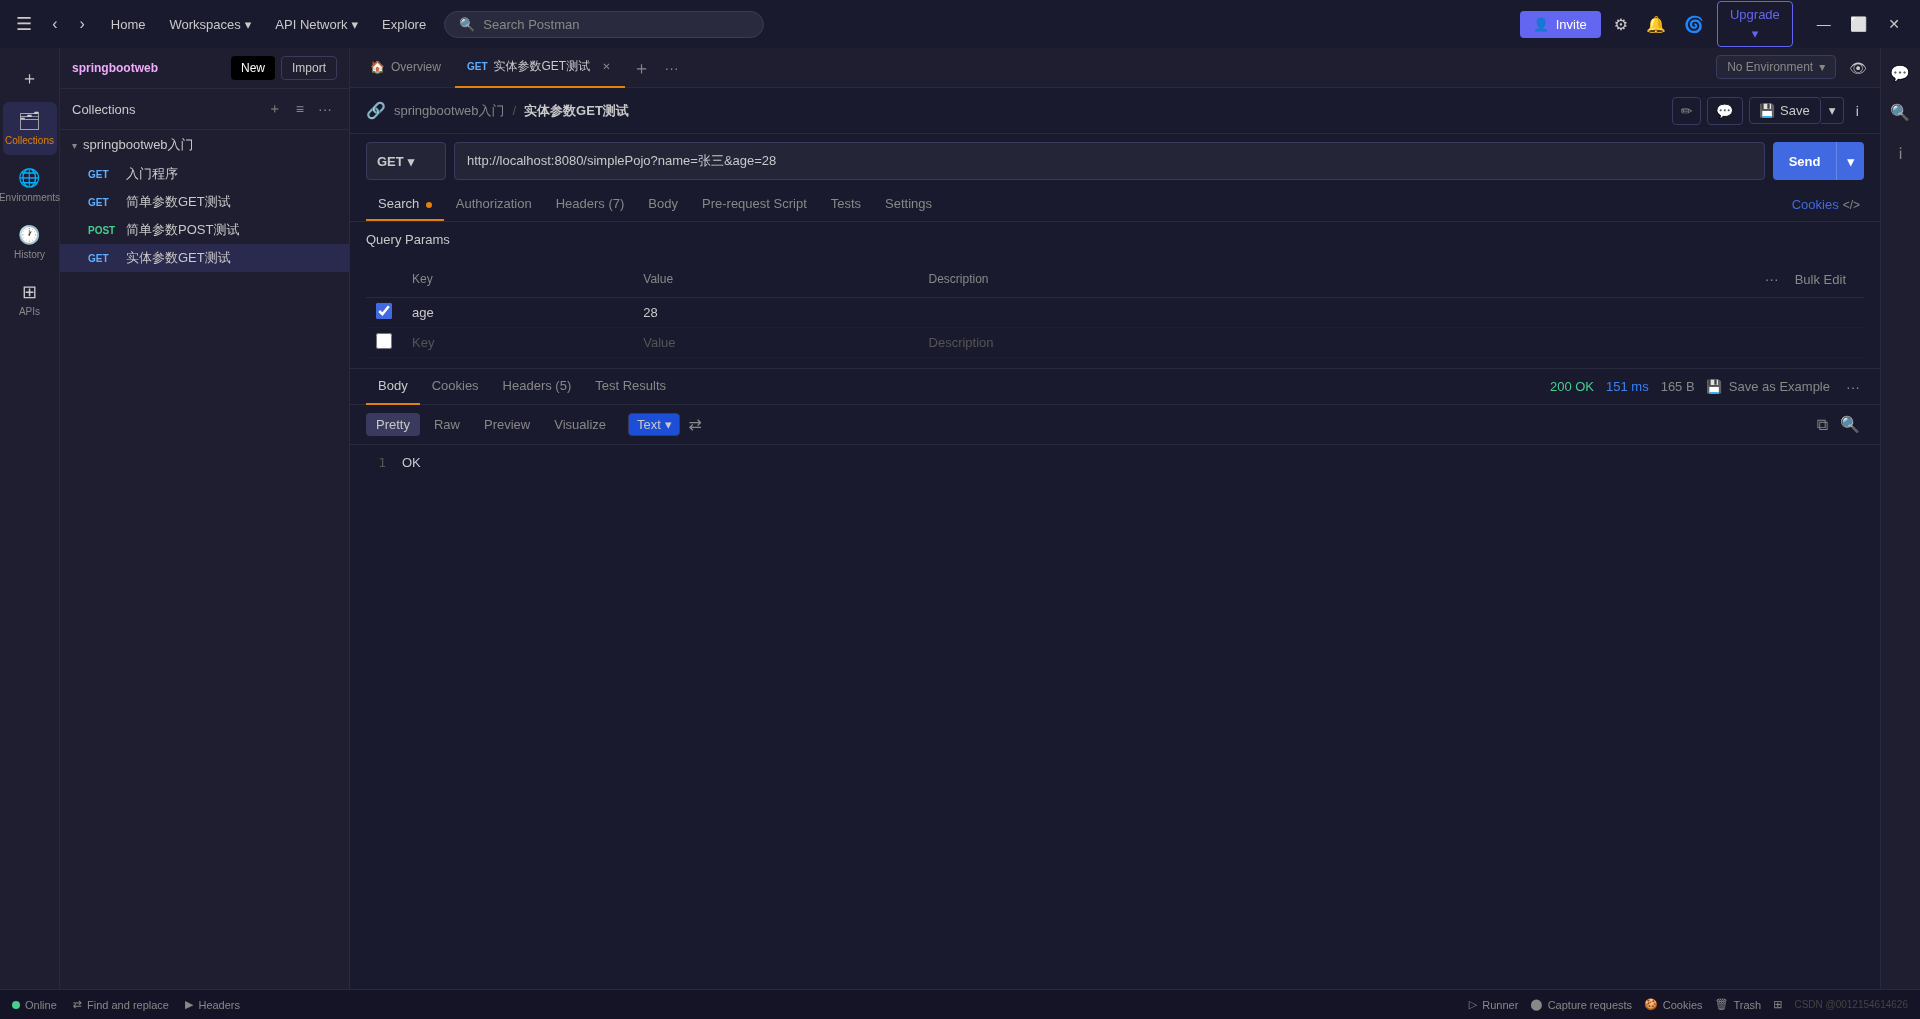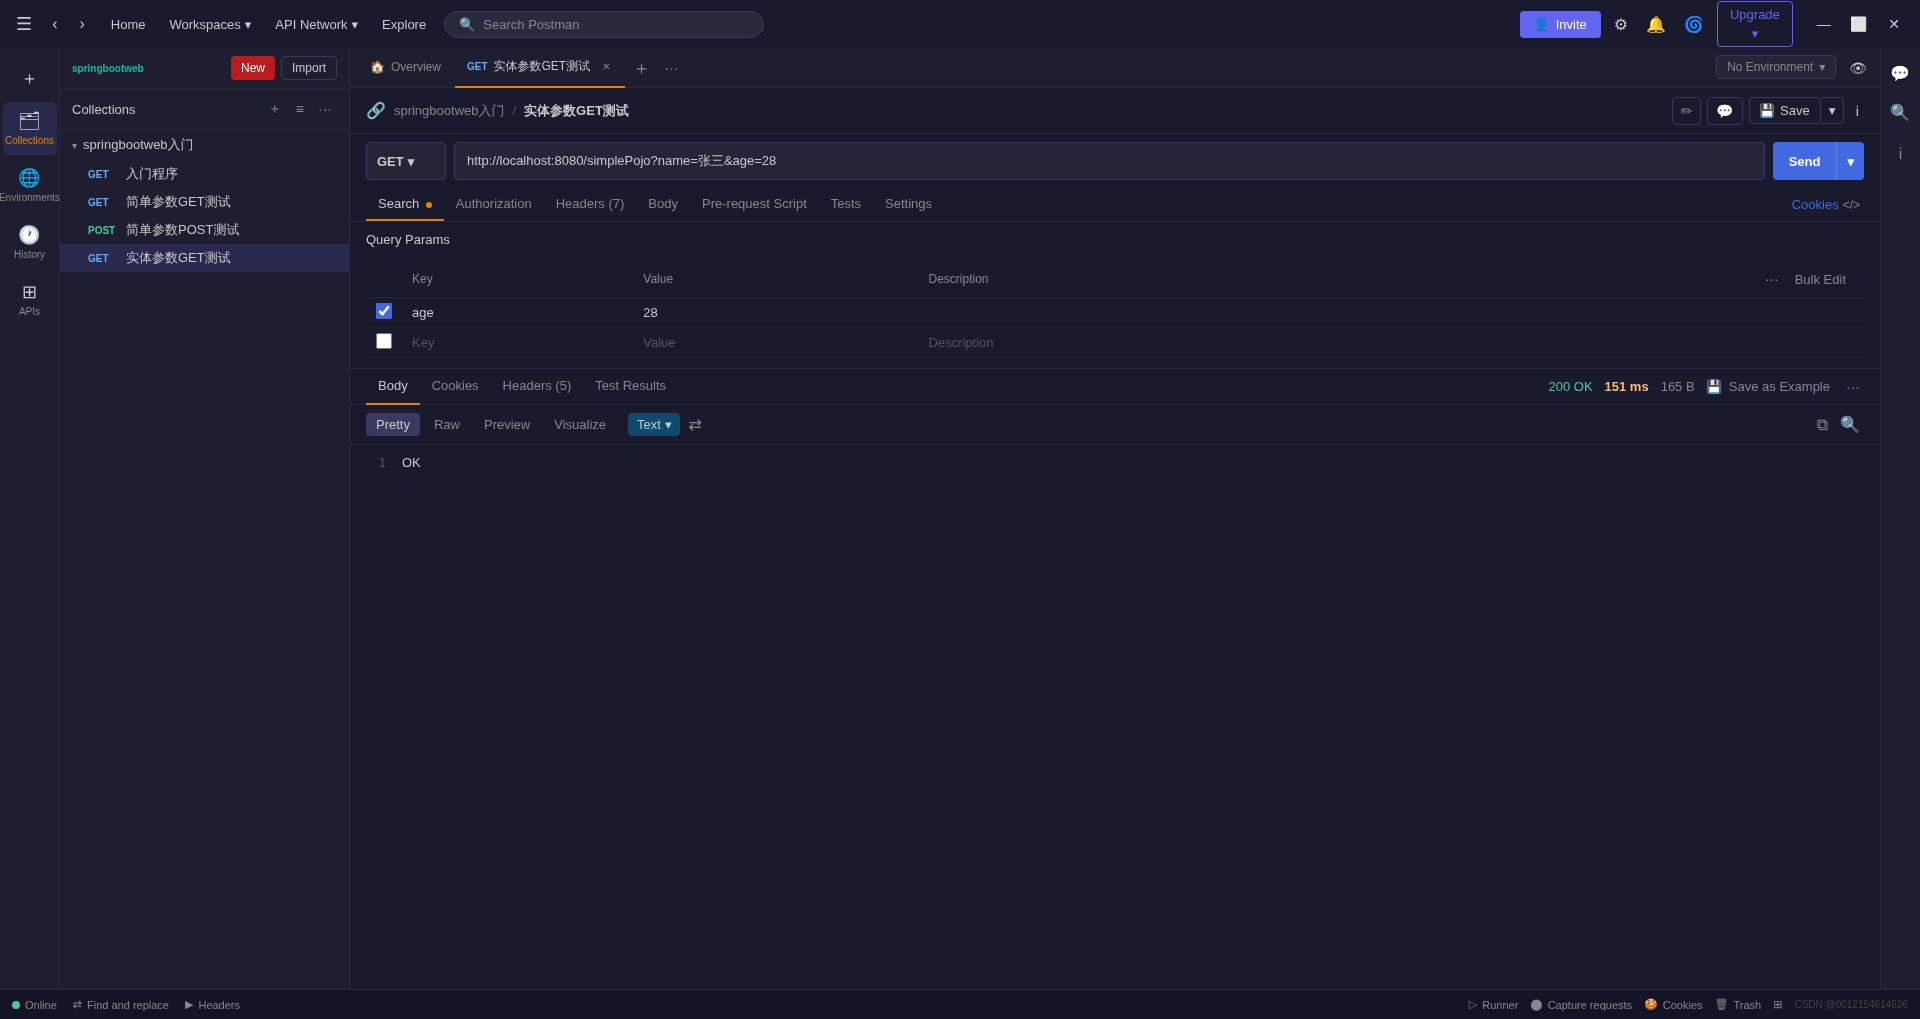--- a/index.html
+++ b/index.html
@@ -92,29 +92,29 @@
     .bulk-edit-btn { background: none; border: none; cursor: pointer; color: #888; font-size: 13px; padding: 4px 8px; }
     .more-btn-inline { background: none; border: none; cursor: pointer; color: #888; font-size: 14px; padding: 4px; }
 
     
     .response-area { flex: 1; border-top: 1px solid #2a2a3e; display: flex; flex-direction: column; overflow: hidden; }
     .resp-tabs-bar { display: flex; align-items: center; border-bottom: 1px solid #2a2a3e; padding: 0 16px; height: 36px; flex-shrink: 0; }
     .resp-tab { padding: 0 12px; height: 36px; cursor: pointer; color: #888; font-size: 13px; border-bottom: 2px solid transparent; display: flex; align-items: center; }
     .resp-tab.active { color: #c9c9c9; border-bottom: 2px solid #e0820d; }
     .resp-status { margin-left: auto; display: flex; align-items: center; gap: 12px; font-size: 13px; }
     .status-ok { color: #49cc90; font-weight: 400; }
-    .status-time { color: #fdba74; font-weight: bold; }
+    .status-time { color: #3b82f6; }
     .status-size { color: #888; }
     .save-example-btn { display: flex; align-items: center; gap: 6px; background: none; border: none; cursor: pointer; color: #888; font-size: 13px; }
     .resp-more-btn { background: none; border: none; cursor: pointer; color: #888; font-size: 14px; padding: 0 4px; }
 
     .resp-format-bar { display: flex; align-items: center; padding: 6px 16px; gap: 4px; flex-shrink: 0; border-bottom: 1px solid #2a2a3e; }
     .format-tab { padding: 4px 10px; cursor: pointer; color: #888; font-size: 13px; border-radius: 4px; border: none; background: none; }
     .format-tab.active { background: #3a3a5e; color: #c9c9c9; border-radius: 4px; }
-    .format-select { display: flex; align-items: center; gap: 4px; background: #0c4a6e; border: 1px solid #3a3a5e; border-radius: 4px; padding: 3px 8px; cursor: pointer; color: #c9c9c9; font-size: 13px; margin-left: 8px; }
+    .format-select { display: flex; align-items: center; gap: 4px; background: #1d4ed8; border: 1px solid #3a3a5e; border-radius: 4px; padding: 3px 8px; cursor: pointer; color: #c9c9c9; font-size: 13px; margin-left: 8px; }
     .format-icon-btn { background: none; border: none; cursor: pointer; color: #888; font-size: 16px; padding: 4px; border-radius: 4px; }
     .resp-body-actions { margin-left: auto; display: flex; gap: 4px; }
 
     .resp-body { flex: 1; overflow: auto; padding: 8px 16px; position: relative; }
     .line-number { color: #555; font-size: 13px; margin-right: 16px; user-select: none; display: inline-block; min-width: 20px; text-align: right; font-family: monospace; }
     .resp-line { display: flex; align-items: flex-start; font-family: monospace; font-size: 13px; line-height: 1.6; }
     .resp-code { color: #c9c9c9; }
 
     
     .right-sidebar { width: 40px; background: #1e1e30; border-left: 1px solid #2a2a3e; display: flex; flex-direction: column; align-items: center; padding: 8px 0; gap: 4px; flex-shrink: 0; }
@@ -203,23 +203,23 @@
     </div>
     <div class="sidebar-icon-item">
       <span class="icon">⊞</span>
       <span class="label">APIs</span>
     </div>
   </div>
 
   <div class="collections-panel">
 
     <div style="display:flex; align-items:center; justify-content:space-between; padding: 8px 12px; border-bottom: 1px solid #2a2a3e;">
-      <span style="font-size:10px; font-weight:600; color:#14b8a6;">springbootweb</span>
+      <span style="font-size:12px; font-weight:600; color:#f0abfc;">springbootweb</span>
       <div style="display:flex; gap:6px;">
-        <button style="background:#b91c1c; border:none; cursor:pointer; color:white; font-size:12px; padding:4px 10px; border-radius:4px;">New</button>
+        <button style="background:#000000; border:none; cursor:pointer; color:white; font-size:12px; padding:4px 10px; border-radius:4px;">New</button>
         <button style="background:none; border:1px solid #3a3a5e; cursor:pointer; color:#c9c9c9; font-size:12px; padding:4px 10px; border-radius:4px;">Import</button>
       </div>
     </div>
     <div class="panel-header">
       <div class="panel-header-left">
         <span style="font-size:13px; color:#c9c9c9; font-weight:500;">Collections</span>
       </div>
       <div class="panel-actions">
         <button class="panel-action-btn">＋</button>
         <button class="panel-action-btn">≡</button>

